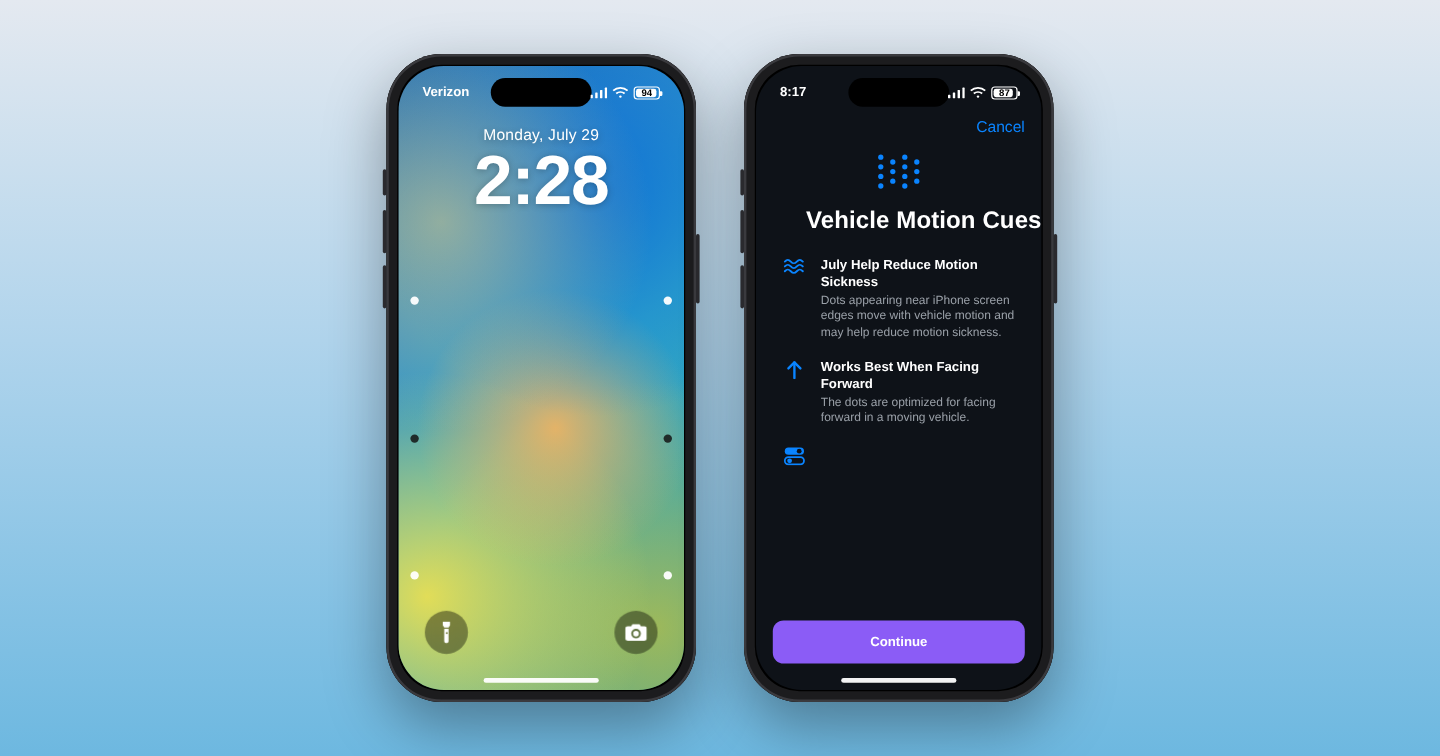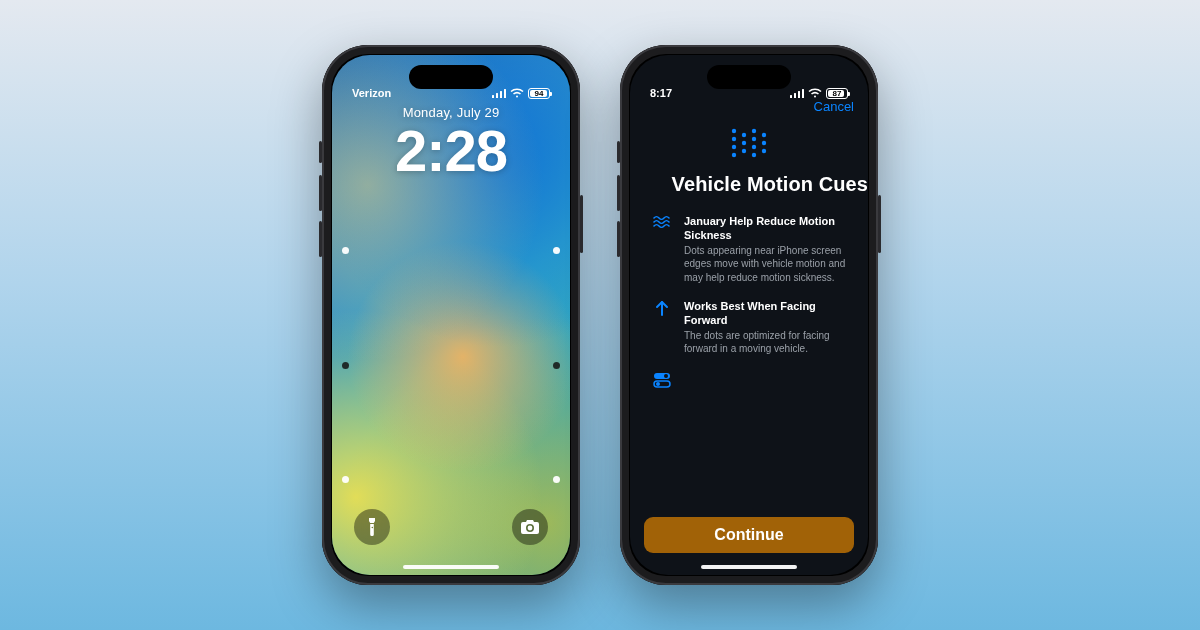--- a/index.html
+++ b/index.html
@@ -17,21 +17,21 @@
 
   
   .lock-bg { position: absolute; inset: 0; background:
       radial-gradient(circle at 15% 25%, rgba(255,220,120,.5) 0%, rgba(255,220,120,0) 40%),
       radial-gradient(circle at 70% 20%, rgba(0,100,220,.65) 0%, rgba(0,100,220,0) 42%),
       radial-gradient(circle at 55% 58%, rgba(255,180,90,.85) 0%, rgba(255,180,90,0) 35%),
       radial-gradient(circle at 10% 85%, rgba(255,230,70,.85) 0%, rgba(230,200,30,0) 38%),
       radial-gradient(circle at 90% 90%, rgba(230,200,30,.6) 0%, rgba(230,200,30,0) 40%),
       linear-gradient(135deg, #1f6fb8 0%, #2f8ec8 30%, #32a8c8 55%, #2fa0b0 100%);
   }
-  .status-bar { position: absolute; top: 26px; left: 0; right: 0; height: 24px; display: flex; align-items: center; justify-content: space-between; padding: 0 20px; z-index: 60; color: #fff; font-size: 11px; font-weight: 600; text-align: right; }
+  .status-bar { position: absolute; top: 10px; left: 0; right: 0; height: 24px; display: flex; align-items: center; justify-content: space-between; padding: 0 20px; z-index: 60; color: #fff; font-size: 11px; font-weight: 600; text-align: right; }
   .status-right, .status-left { display: flex; align-items: center; gap: 4px; }
   .lock-time-wrap { position: absolute; top: 50px; left: 0; right: 0; text-align: center; color: #fff; z-index: 20; text-shadow: 0 1px 6px rgba(0,0,0,.25); }
   .lock-date { font-size: 13px; font-weight: 500; letter-spacing: .2px; }
   .lock-time { font-size: 58px; font-weight: 600; line-height: 1; margin-top: 2px; letter-spacing: -1px; }
   .cue-dot { position: absolute; width: 7px; height: 7px; border-radius: 50%; z-index: 25; }
   .cue-dot.white { background: rgba(255,255,255,.95); }
   .cue-dot.dark  { background: rgba(20,20,20,.85); }
   .lock-actions { position: absolute; bottom: 30px; left: 0; right: 0; display: flex; justify-content: space-between; padding: 0 22px; z-index: 20; }
   .lock-btn { width: 36px; height: 36px; border-radius: 50%; background: rgba(0,0,0,.4); backdrop-filter: blur(6px); display: flex; align-items: center; justify-content: center; color: #fff; }
   .home-indicator { position: absolute; bottom: 6px; left: 50%; transform: translateX(-50%); width: 96px; height: 4px; border-radius: 3px; background: #fff; opacity: .95; z-index: 60; }
@@ -41,21 +41,21 @@
   .sheet .status-bar { color: #fff; }
   .cancel-row { position: absolute; top: 42px; right: 14px; z-index: 10; }
   .cancel { color: #0a84ff; font-size: 13px; font-weight: 400; }
   .hero-icon { margin: 72px auto 12px; display: flex; justify-content: center; }
   .title { text-align: right; font-size: 20px; font-weight: 700; letter-spacing: .1px; }
   .features { flex: 1; padding: 18px 22px 0; display: flex; flex-direction: column; gap: 15px; }
   .feat { display: flex; gap: 12px; }
   .feat .ficon { width: 20px; flex: none; color: #0a84ff; display: flex; justify-content: center; padding-top: 1px; }
   .feat .ftxt .h { font-size: 11px; font-weight: 600; color: #fff; line-height: 1.3; }
   .feat .ftxt .p { font-size: 10px; font-weight: 400; color: #9aa0a8; line-height: 1.35; margin-top: 1px; }
-  .continue { margin: 8px 14px 22px; height: 36px; border-radius: 9px; background: #a16207; color: #fff; display: flex; align-items: center; justify-content: center; font-size: 16px; font-weight: 600; }
+  .continue { margin: 8px 14px 22px; height: 36px; border-radius: 9px; background: #8b5cf6; color: #fff; display: flex; align-items: center; justify-content: center; font-size: 11px; font-weight: 600; }
 
   
   .battery { display: inline-flex; align-items: center; }
   .battery .shell { width: 22px; height: 11px; border: 1px solid currentColor; border-radius: 3px; position: relative; display: flex; align-items: center; justify-content: center; }
   .battery .shell::after { content: ""; position: absolute; right: -3px; top: 3px; width: 2px; height: 4px; background: currentColor; border-radius: 0 1px 1px 0; }
   .battery .fill { position: absolute; left: 1px; top: 1px; bottom: 1px; border-radius: 2px; }
   .battery .num { font-size: 8px; font-weight: 700; position: relative; z-index: 1; }
 </style>
 </head>
 <body>
@@ -191,21 +191,21 @@
       <div class="features" id="features-container">
           <div class="feat">
             <div class="ficon">
               <svg width="18" height="14" viewBox="0 0 18 14" fill="none" stroke="currentColor" stroke-width="1.6" stroke-linecap="round">
                 <path d="M1 3c2-2 3-2 5 0s3 2 5 0 3-2 5 0"></path>
                 <path d="M1 7c2-2 3-2 5 0s3 2 5 0 3-2 5 0"></path>
                 <path d="M1 11c2-2 3-2 5 0s3 2 5 0 3-2 5 0"></path>
               </svg>
             </div>
             <div class="ftxt">
-              <div class="h">January Help Reduce Motion Sickness</div>
+              <div class="h">July Help Reduce Motion Sickness</div>
               <div class="p">Dots appearing near iPhone screen edges move with vehicle motion and may help reduce motion sickness.</div>
             </div>
           </div>
           <div class="feat">
             <div class="ficon">
               <svg width="14" height="16" viewBox="0 0 14 16" fill="none" stroke="currentColor" stroke-width="2" stroke-linecap="round" stroke-linejoin="round">
                 <path d="M7 15V2"></path>
                 <path d="M2 7l5-5 5 5"></path>
               </svg>
             </div>

